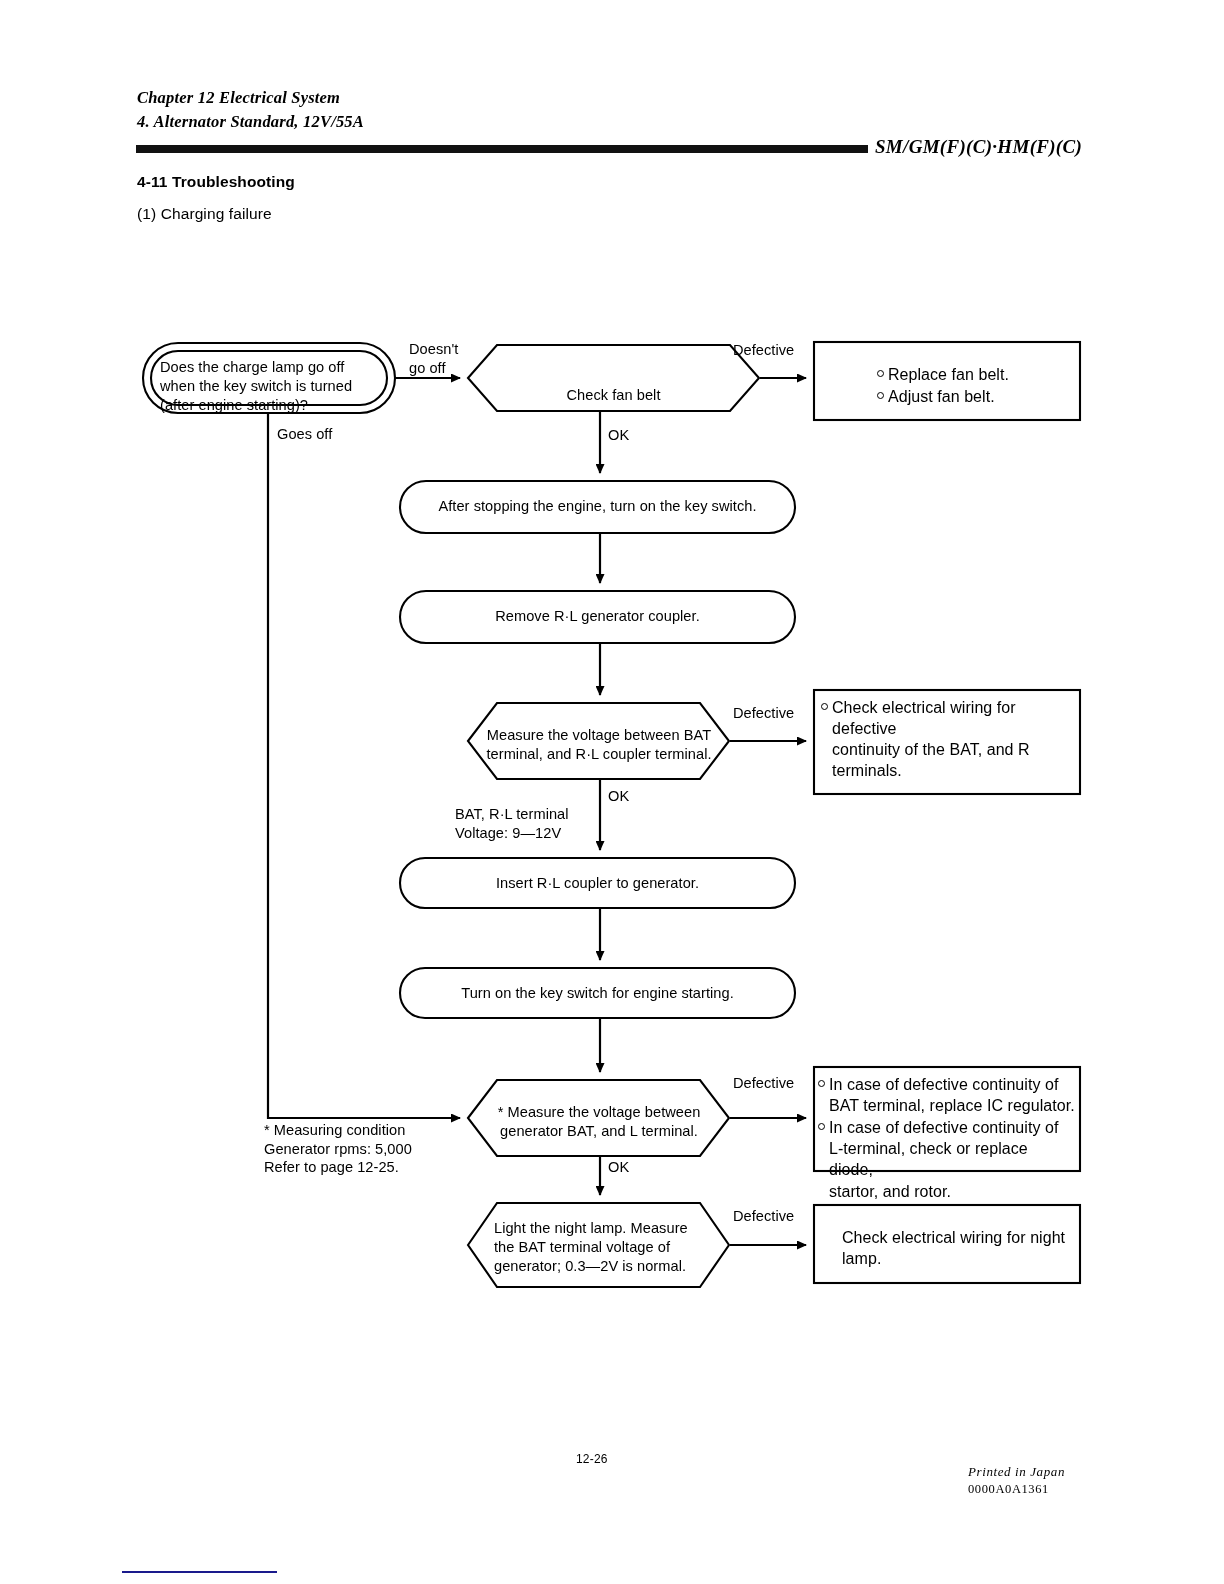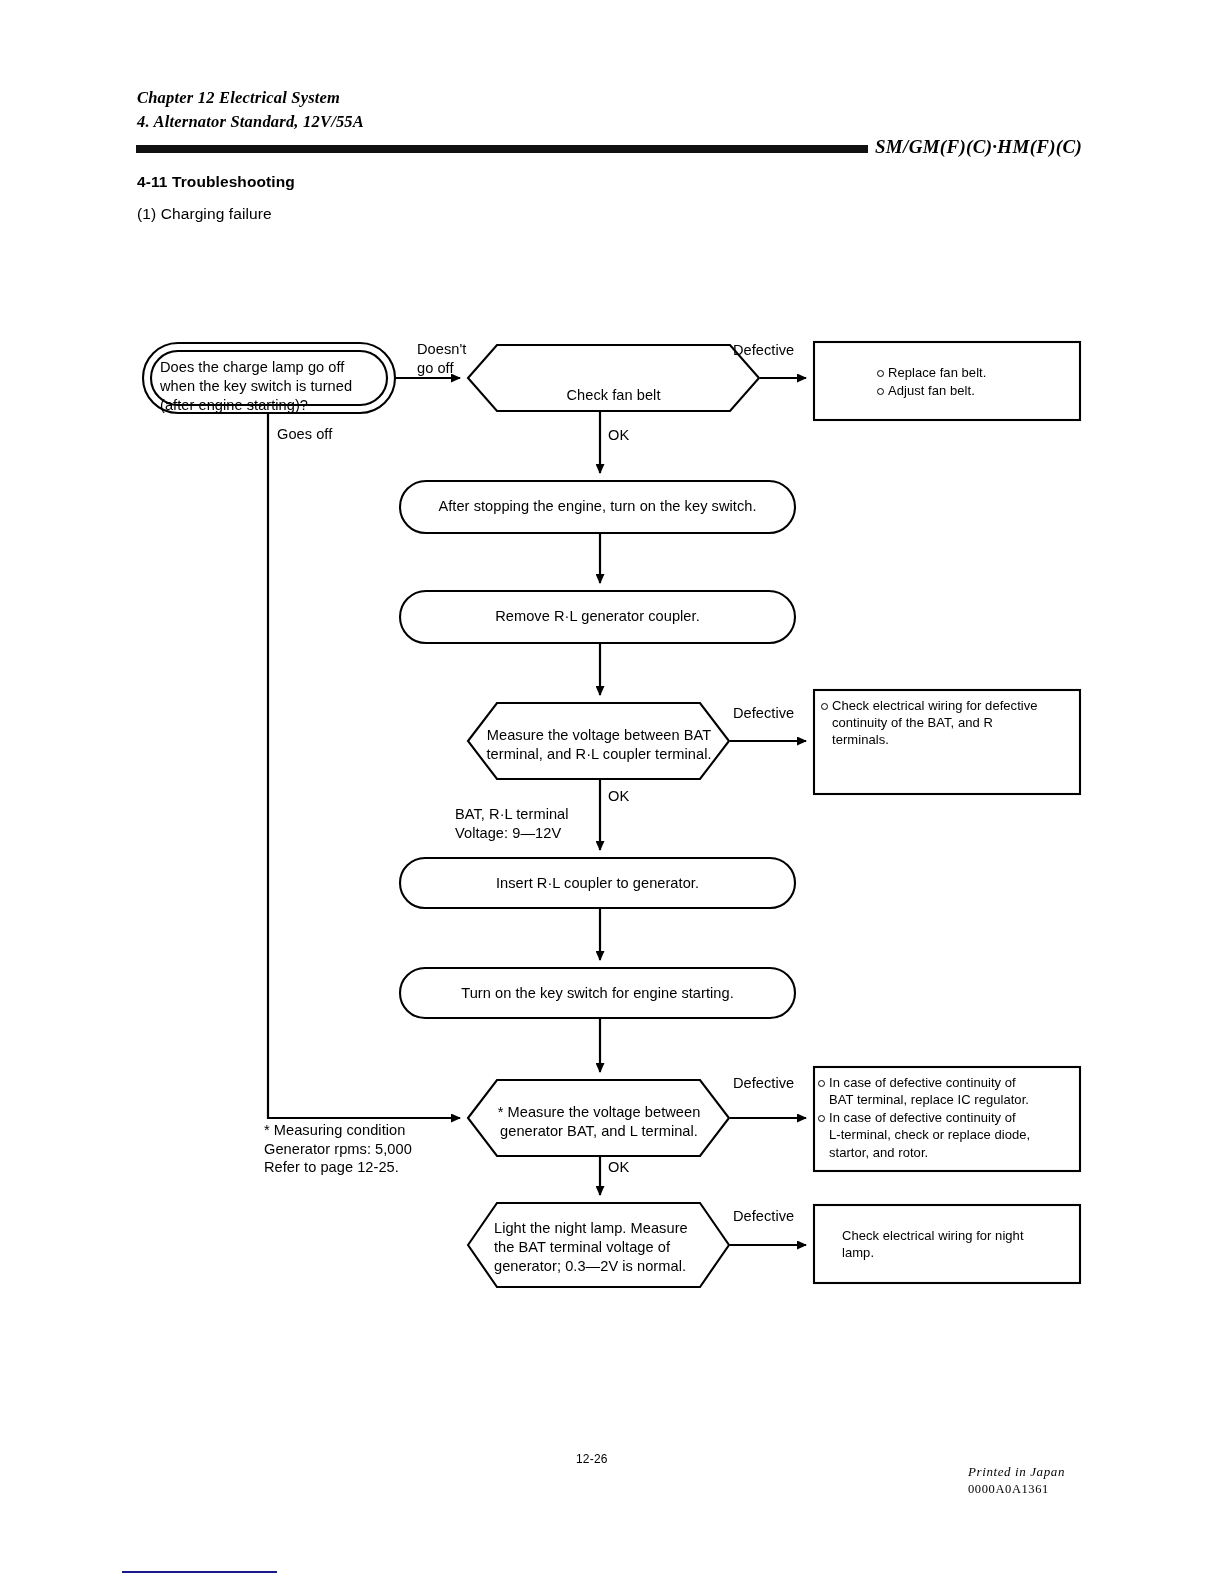--- a/index.html
+++ b/index.html
@@ -120,21 +120,21 @@
     position: absolute;
     font-size: 14.6px;
     line-height: 1.28;
     letter-spacing: 0.05px;
     white-space: pre-line;
   }
 
   
   .actionbox {
     position: absolute;
-    font-size: 13px;
+    font-size: 16px;
     line-height: 1.32;
     letter-spacing: 0.05px;
   }
   .actionbox .row {
     display: flex;
     align-items: flex-start;
     margin-bottom: 1px;
   }
   .actionbox .bullet {
     flex: 0 0 auto;
@@ -323,21 +323,21 @@
 the BAT terminal voltage of
 generator; 0.3—2V is normal.</div>
 
   <div class="actionbox plain" style="left:842px; top:1227px; width:240px;">
     <div class="row">
       <span class="txt">Check electrical wiring for night
 lamp.</span>
     </div>
   </div>
 
-  <div class="elabel" style="left:409px; top:340px;margin-left:8px;">Doesn't
+  <div class="elabel" style="left:409px; top:340px;">Doesn't
 go off</div>
   <div class="elabel" style="left:277px; top:425px;">Goes off</div>
   <div class="elabel" style="left:733px; top:341px;">Defective</div>
   <div class="elabel" style="left:608px; top:426px;">OK</div>
   <div class="elabel" style="left:733px; top:704px;">Defective</div>
   <div class="elabel" style="left:608px; top:787px;">OK</div>
   <div class="elabel" style="left:733px; top:1074px;">Defective</div>
   <div class="elabel" style="left:608px; top:1158px;">OK</div>
   <div class="elabel" style="left:733px; top:1207px;">Defective</div>
 

